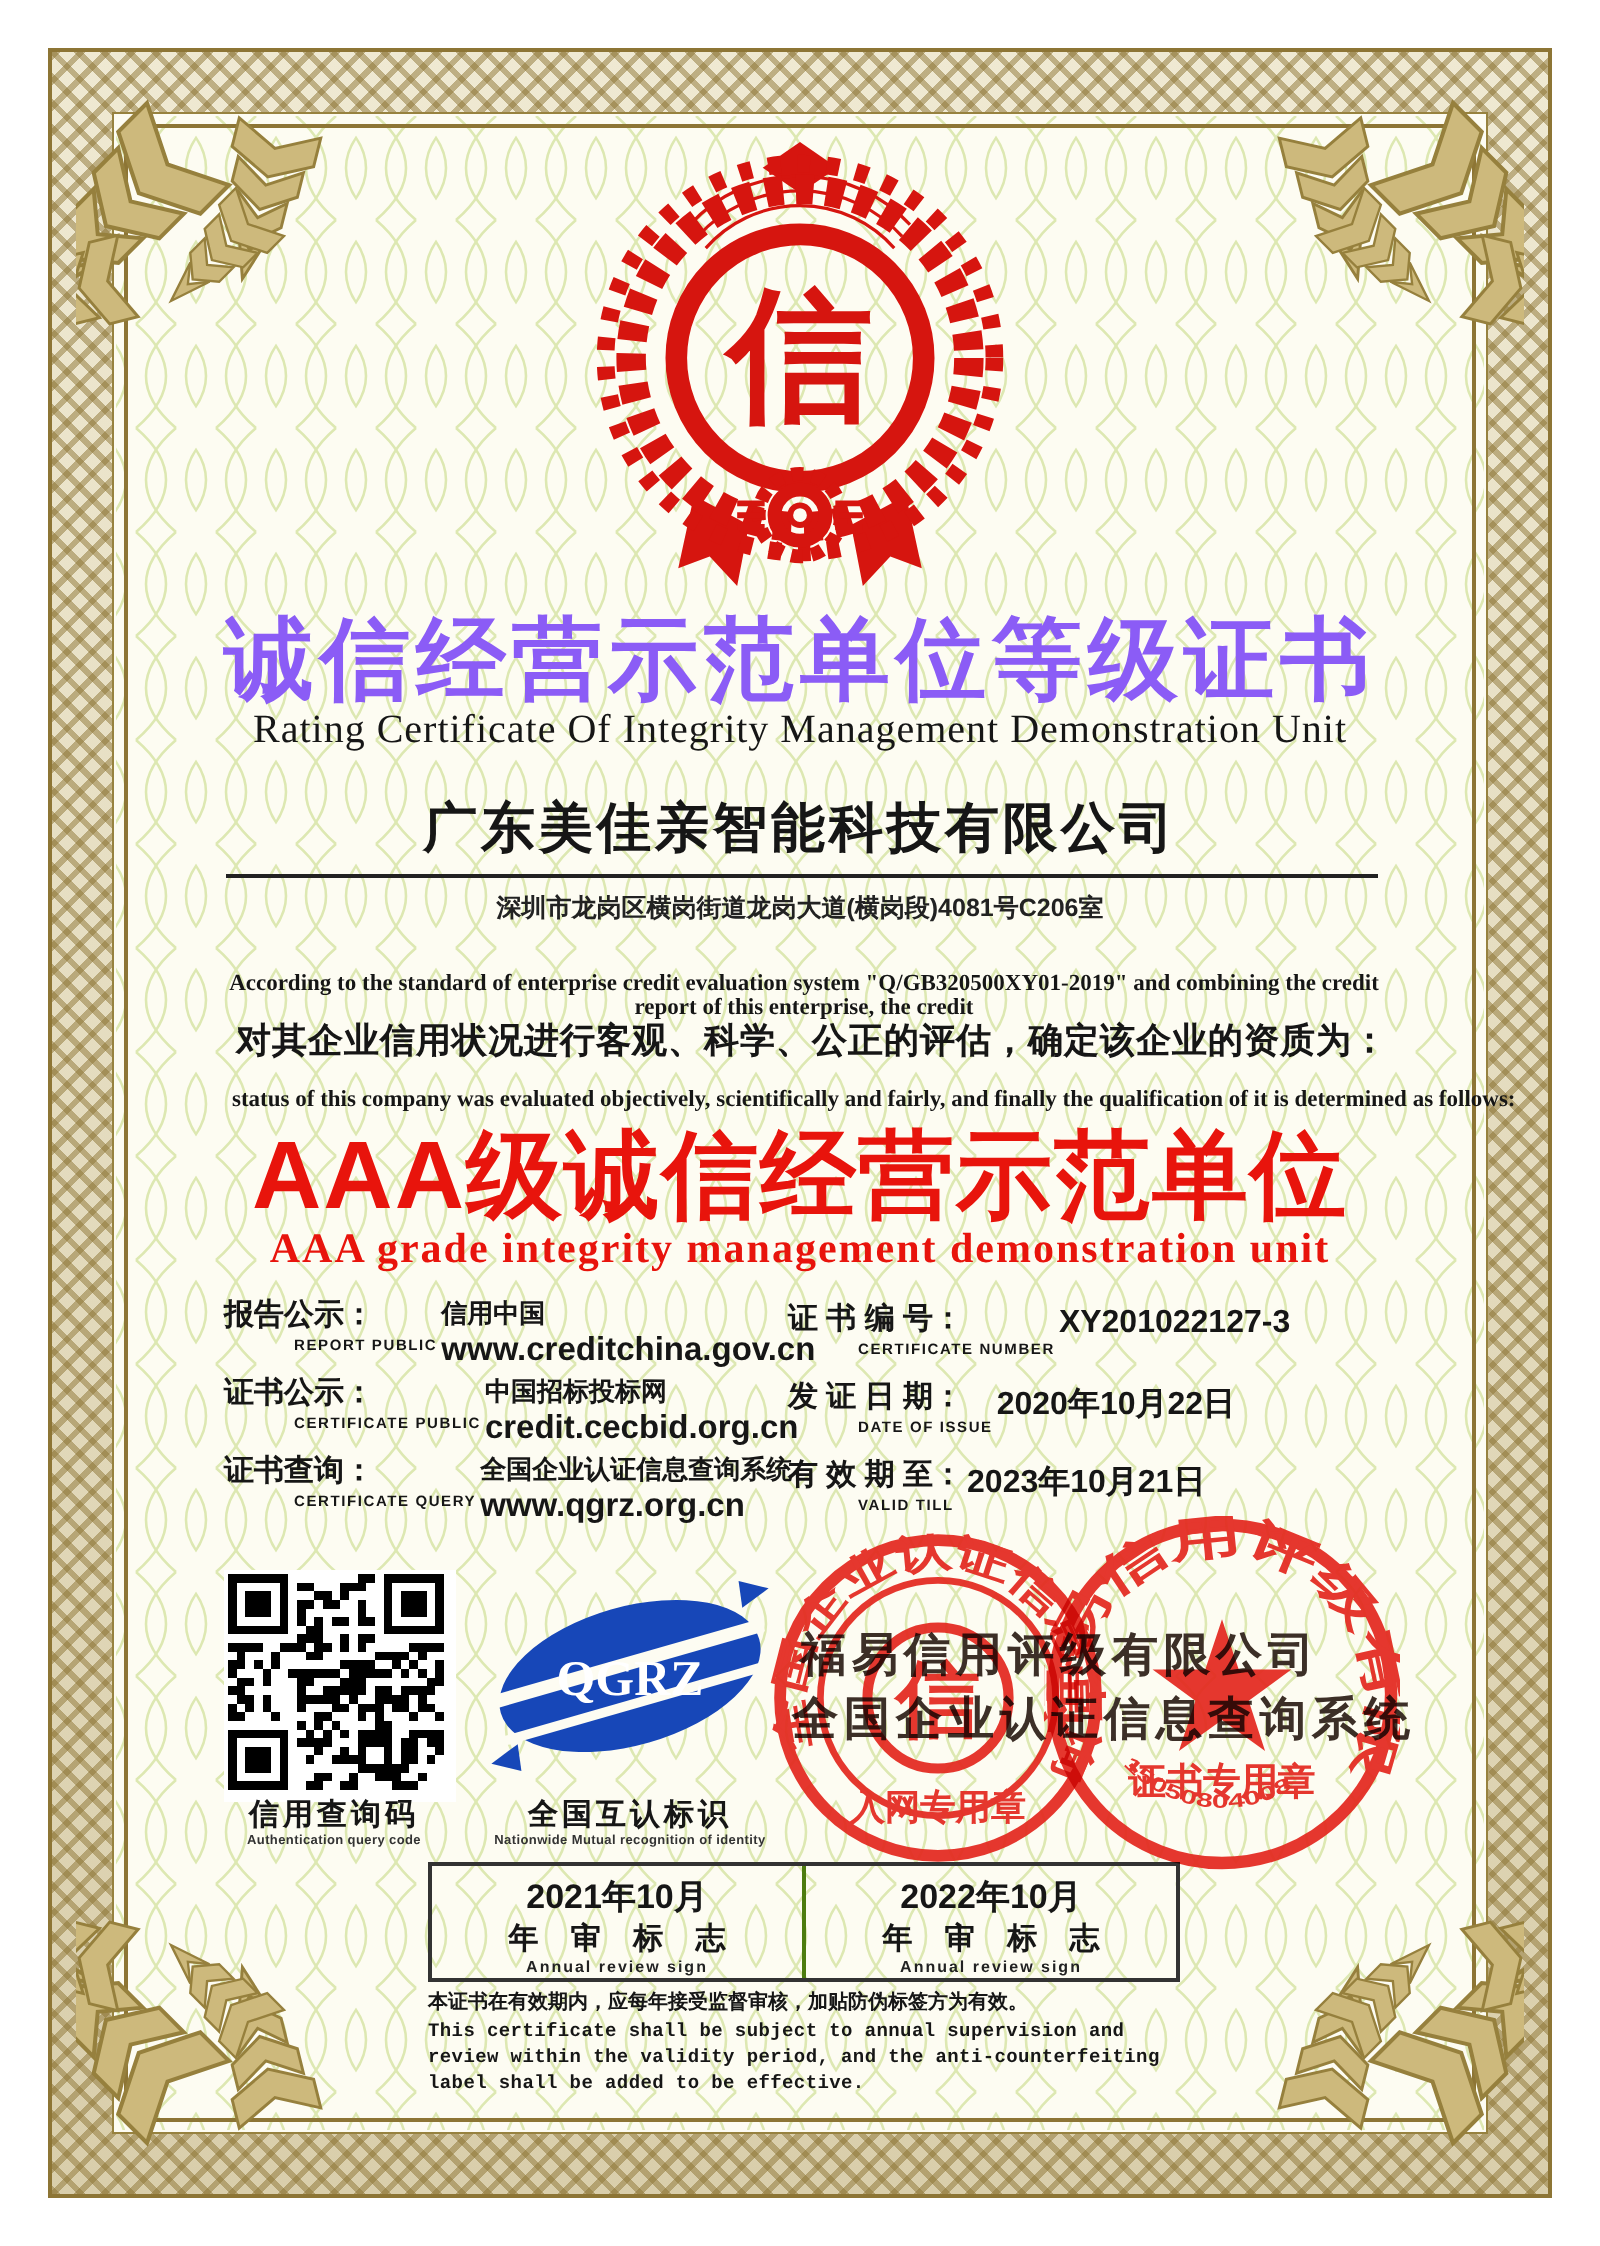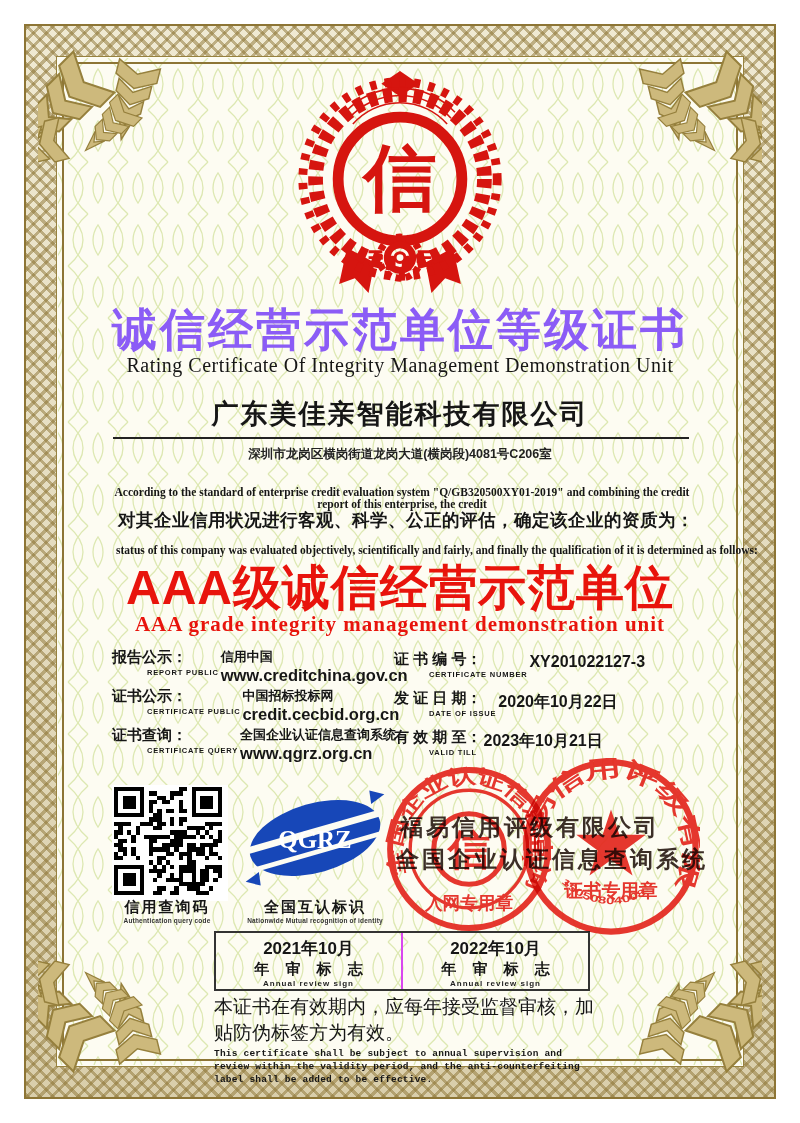--- a/index.html
+++ b/index.html
@@ -48,26 +48,26 @@
   .cap-cn{font-size:15px;font-weight:800;letter-spacing:2px;}
   .cap-en{font-size:6.5px;font-weight:700;color:#333;letter-spacing:.2px;}
   .issuer{z-index:4;color:#3c2f27;font-weight:700;letter-spacing:3px;}
   .issuer1{left:400px;top:812px;font-size:23px;}
   .issuer2{left:396px;top:844px;font-size:23px;}
   .stamp{z-index:5;mix-blend-mode:multiply;opacity:.92;}
   .stamp-left{left:385px;top:765px;width:168px;height:168px;}
   .stamp-right{left:522px;top:758px;width:178px;height:178px;}
   .annual{left:214px;top:931px;width:372px;height:56px;border:2px solid #333;display:flex;background:rgba(255,255,255,.0);}
   .acell{flex:1;text-align:center;padding-top:4px;}
-  .acell+.acell{border-left:2px solid #d946ef;}
+  .acell+.acell{border-left:2px solid #4d7c0f;}
   .adate{font-size:17px;font-weight:800;}
   .alabel{font-size:15px;font-weight:800;letter-spacing:6px;margin-left:6px;}
   .aen{font-size:8px;font-weight:700;letter-spacing:1px;color:#222;}
   .footer{left:214px;top:994px;width:380px;}
-  .footer .cn{font-size:19px;font-weight:400;}
+  .footer .cn{font-size:10px;font-weight:700;}
   .footer .en{font-size:9.5px;font-weight:700;font-family:"Liberation Mono",monospace;line-height:1.35;margin-top:2px;letter-spacing:.2px;}
 </style>
 </head>
 <body>
 
 <div class="page">
 
   <svg width="0" height="0" style="position:absolute">
     <defs>
       <pattern id="net" width="40" height="52" patternUnits="userSpaceOnUse">

